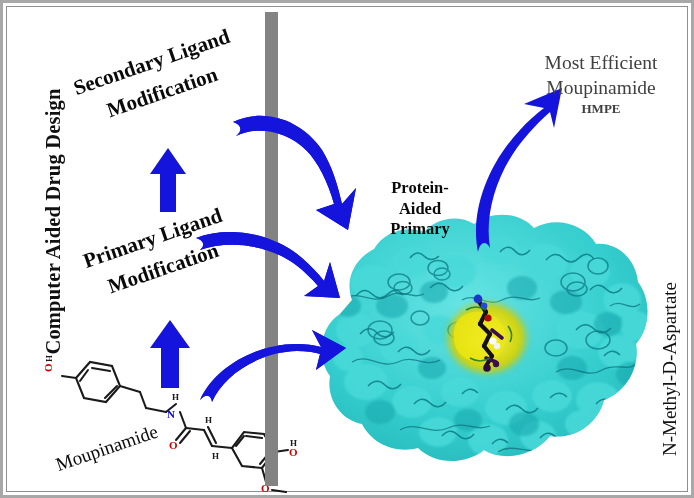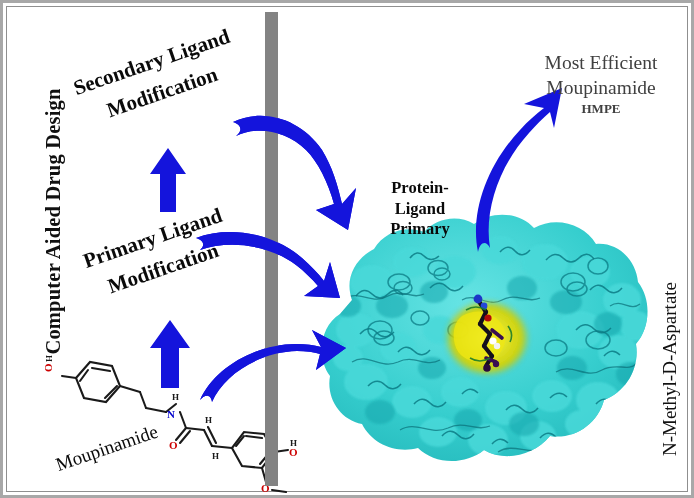--- a/index.html
+++ b/index.html
@@ -335,21 +335,21 @@
 
   <div class="slant" id="lbl-primary">
     <div>Primary Ligand</div>
     <div>Modification</div>
   </div>
 
   <div class="slant" id="lbl-moup">Moupinamide</div>
 
   <div id="lbl-docking">
     <div>Protein-</div>
-    <div>Ligand</div>
+    <div>Aided</div>
     <div>Primary</div>
   </div>
 
   <div id="lbl-hmpe">
     <div>Most Efficient</div>
     <div>Moupinamide</div>
     <div class="bold">HMPE</div>
   </div>
 
 </div>

